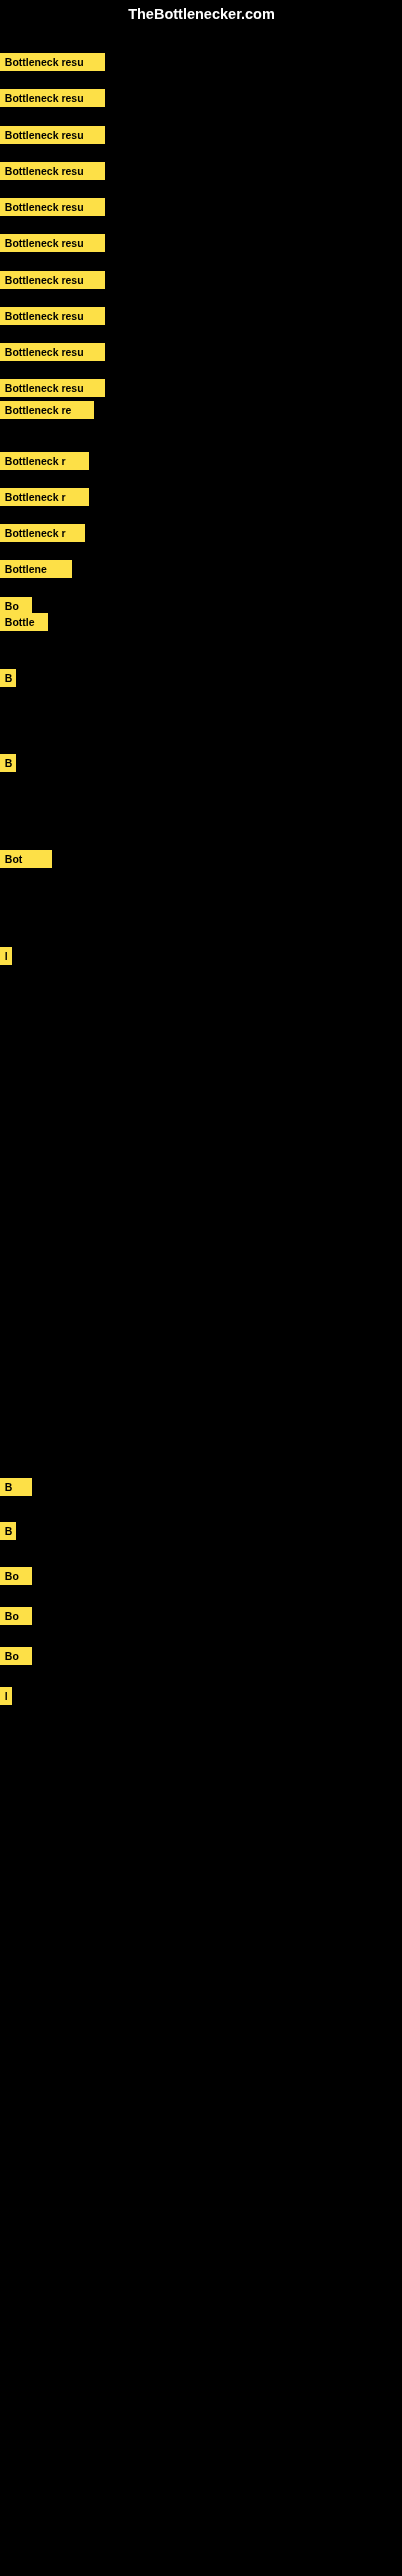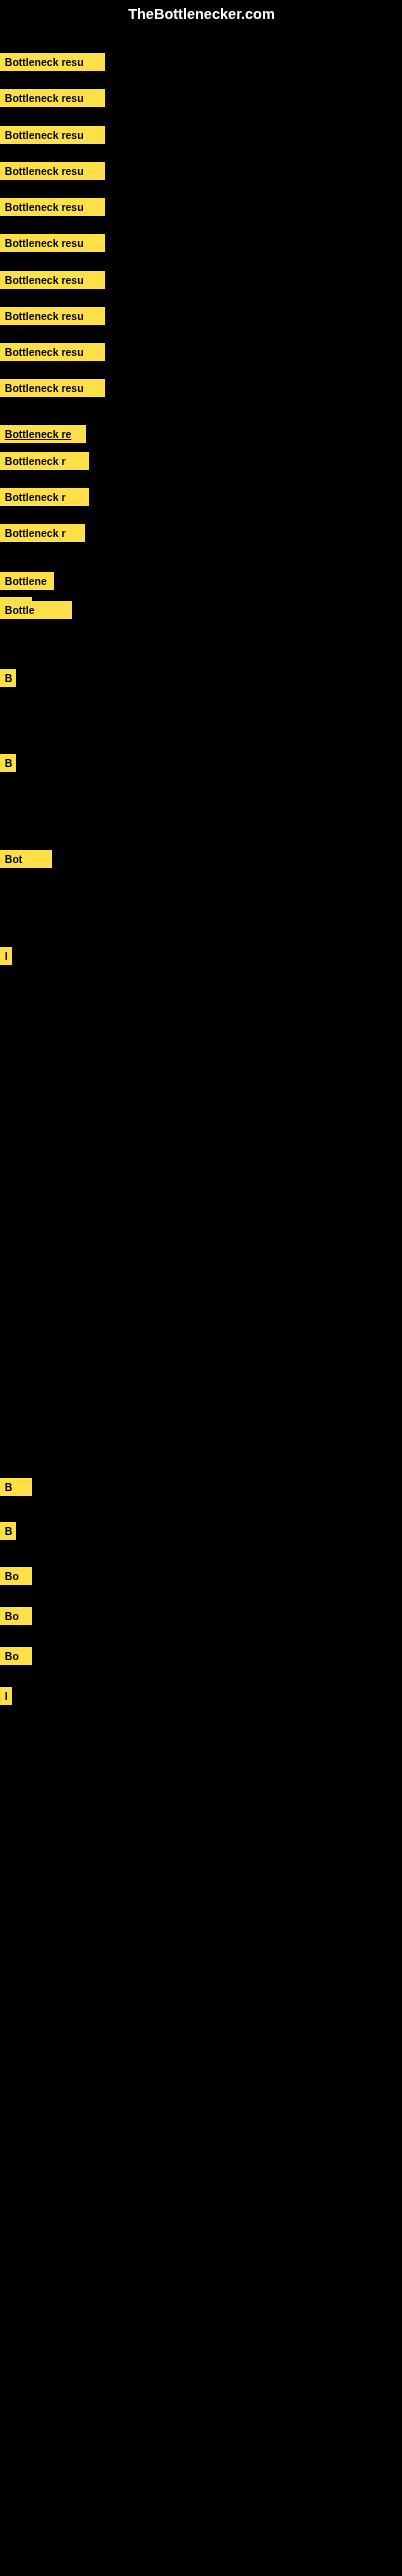--- a/index.html
+++ b/index.html
@@ -45,27 +45,27 @@
 <div class="bottleneck-item" style="top: 24px; width: 105px;">Bottleneck resu</div>
     <div class="bottleneck-item" style="top: 60px; width: 105px;">Bottleneck resu</div>
     <div class="bottleneck-item" style="top: 97px; width: 105px;">Bottleneck resu</div>
     <div class="bottleneck-item" style="top: 133px; width: 105px;">Bottleneck resu</div>
     <div class="bottleneck-item" style="top: 169px; width: 105px;">Bottleneck resu</div>
     <div class="bottleneck-item" style="top: 205px; width: 105px;">Bottleneck resu</div>
     <div class="bottleneck-item" style="top: 242px; width: 105px;">Bottleneck resu</div>
     <div class="bottleneck-item" style="top: 278px; width: 105px;">Bottleneck resu</div>
     <div class="bottleneck-item" style="top: 314px; width: 105px;">Bottleneck resu</div>
     <div class="bottleneck-item" style="top: 350px; width: 105px;">Bottleneck resu</div>
-    <div class="bottleneck-item" style="top: 396px; width: 86px; text-decoration: underline;">Bottleneck re</div>
+    <div class="bottleneck-item" style="top: 372px; width: 94px;">Bottleneck re</div>
     <div class="bottleneck-item" style="top: 423px; width: 89px;">Bottleneck r</div>
     <div class="bottleneck-item" style="top: 459px; width: 89px;">Bottleneck r</div>
     <div class="bottleneck-item" style="top: 495px; width: 85px;">Bottleneck r</div>
-    <div class="bottleneck-item" style="top: 531px; width: 54px; margin-top: 12px;">Bottlene</div>
+    <div class="bottleneck-item" style="top: 531px; width: 72px;">Bottlene</div>
     <div class="bottleneck-item" style="top: 568px; width: 32px;">Bo</div>
-    <div class="bottleneck-item" style="top: 572px; width: 72px;">Bottle</div>
+    <div class="bottleneck-item" style="top: 584px; width: 48px;">Bottle</div>
     <div class="bottleneck-item" style="top: 640px; width: 16px;">B</div>
     <div class="bottleneck-item" style="top: 725px; width: 16px;">B</div>
     <div class="bottleneck-item" style="top: 821px; width: 52px;">Bot</div>
     <div class="bottleneck-item" style="top: 918px; width: 12px;">l</div>
     <div class="bottleneck-item" style="top: 1449px; width: 32px;">B</div>
     <div class="bottleneck-item" style="top: 1493px; width: 16px;">B</div>
     <div class="bottleneck-item" style="top: 1538px; width: 32px;">Bo</div>
     <div class="bottleneck-item" style="top: 1578px; width: 32px;">Bo</div>
     <div class="bottleneck-item" style="top: 1618px; width: 32px;">Bo</div>
     <div class="bottleneck-item" style="top: 1658px; width: 12px;">l</div>

